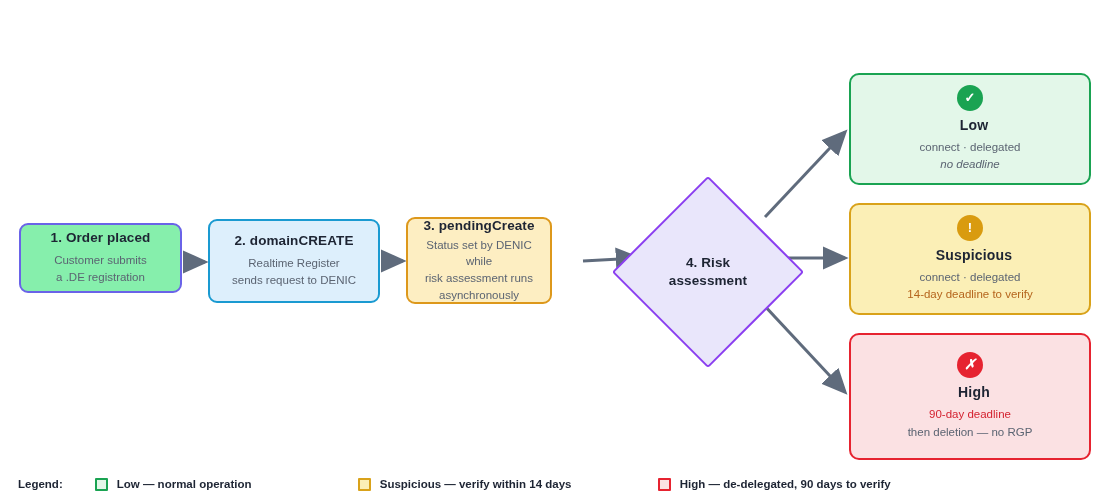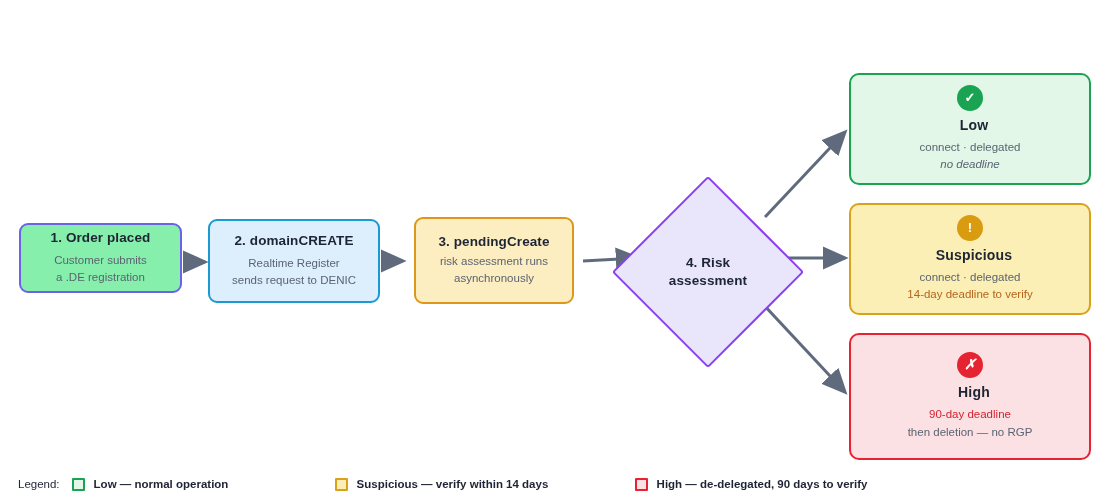--- a/index.html
+++ b/index.html
@@ -63,24 +63,23 @@
     border-color: #6a63e8;
   }
   
   #step2 {
     left: 208px; top: 219px; width: 172px; height: 84px;
     background: #ddeffc;
     border-color: #1a9ad1;
   }
   
   #step3 {
-    left: 406px; top: 217px; width: 160px; height: 87px;
+    left: 406px; top: 217px; width: 146px; height: 87px;
     background: #fdeec2;
     border-color: #dd981b;
-    margin-left: 8px;
   }
   #step3 .title { margin-bottom: 2px; }
 
   
   #decision {
     position: absolute;
     left: 640px;
     top: 204px;
     width: 136px;
     height: 136px;
@@ -163,24 +162,24 @@
     top: 474px;
     width: 1064px;
     height: 20px;
     display: flex;
     align-items: center;
     font-size: 11.5px;
     color: #1d2433;
     font-weight: bold;
   }
   #legend .lgtitle {
-    font-weight: normal;
-    font-size: 11.5px;
-    color: #1d2433;
-    margin-right: 12px;
+    font-weight: bold;
+    font-size: 11.5px;
+    color: #1d2433;
+    margin-right: 32px;
   }
   .lgitem {
     display: flex;
     align-items: center;
     font-weight: bold;
     font-size: 11.5px;
     color: #1d2433;
   }
   .lgswatch {
     width: 13px; height: 13px;
@@ -222,20 +221,21 @@
     <div class="title">2. domainCREATE</div>
     <div class="sub">
       <div>Realtime Register</div>
       <div>sends request to DENIC</div>
     </div>
   </div>
 
   <div class="node" id="step3">
     <div class="title">3. pendingCreate</div>
     <div class="sub">
+      <div>Status set by DENIC while</div>
       <div>risk assessment runs</div>
       <div>asynchronously</div>
     </div>
   </div>
 
   <div id="decision">
     <div class="dia"></div>
     <div class="dlabel">
       <div>
         <div>4. Risk</div>

